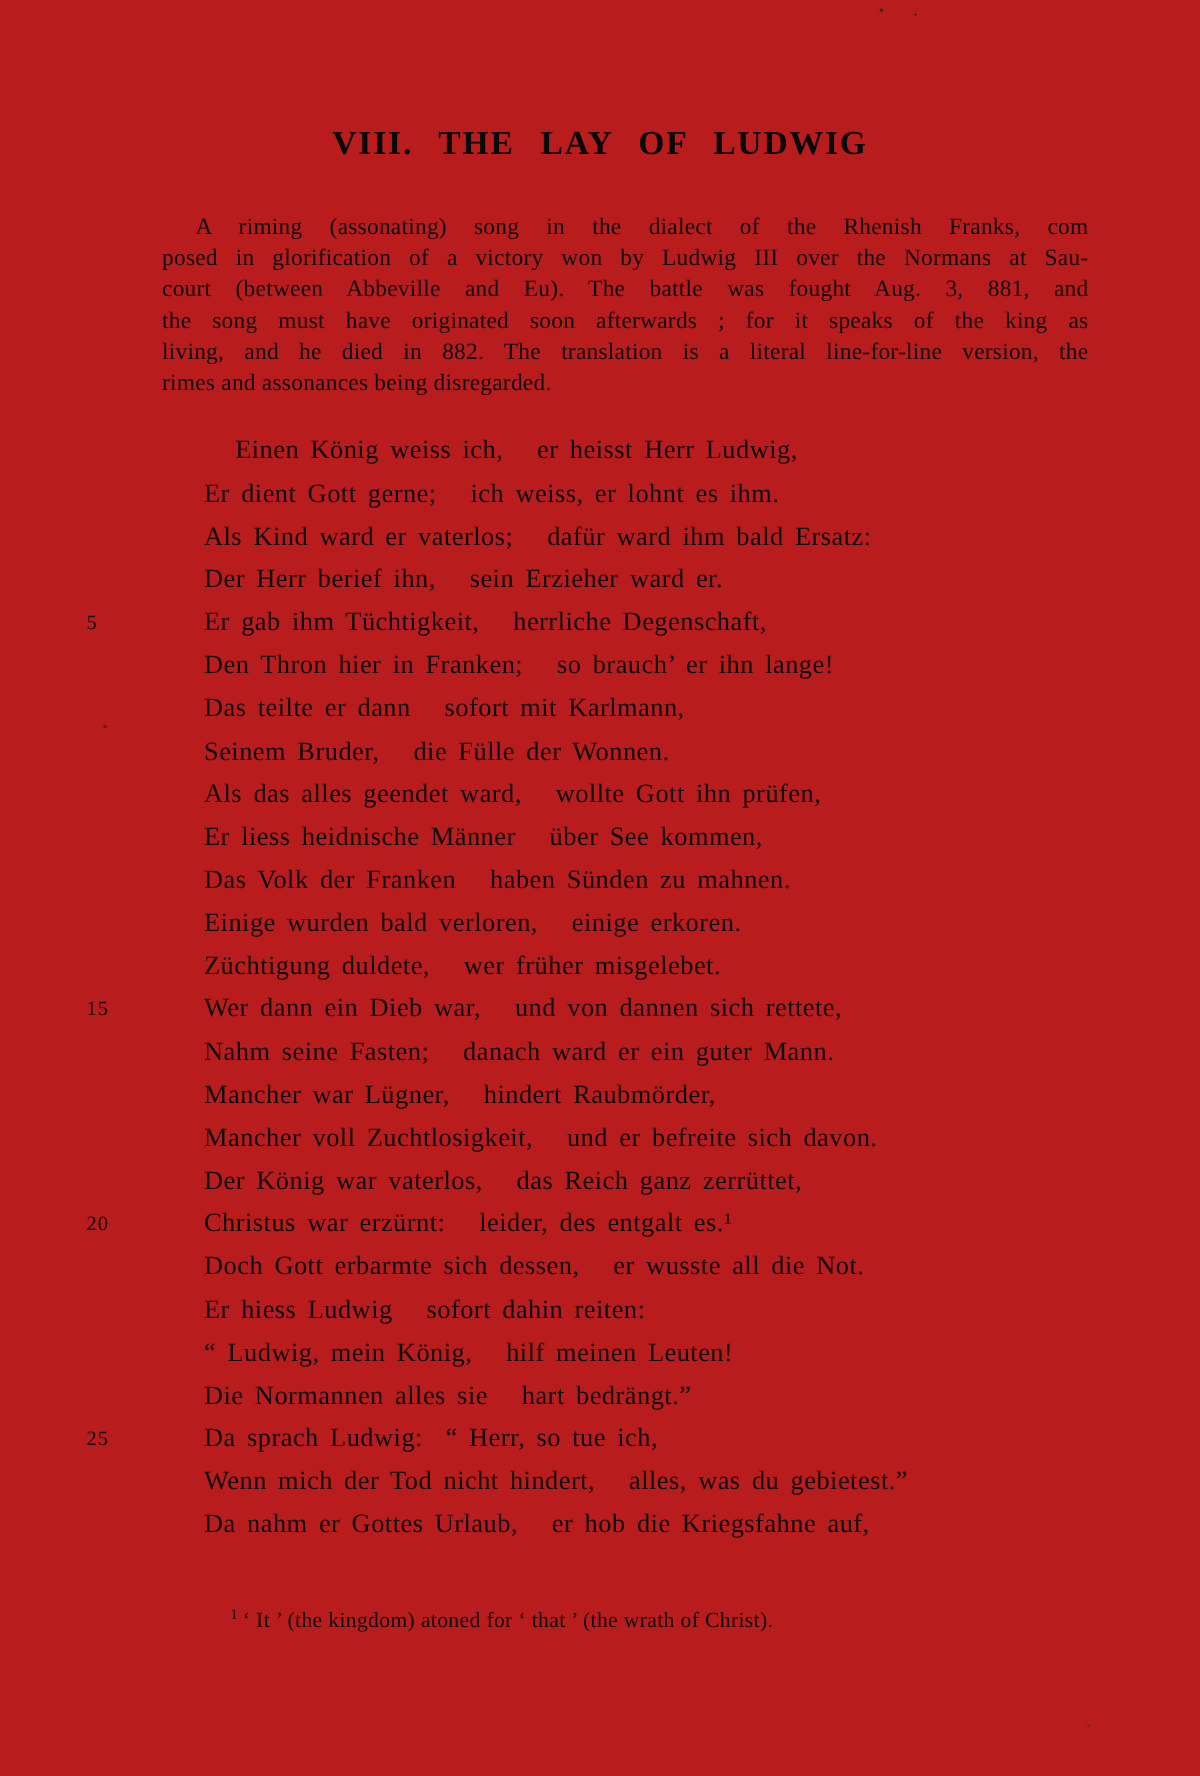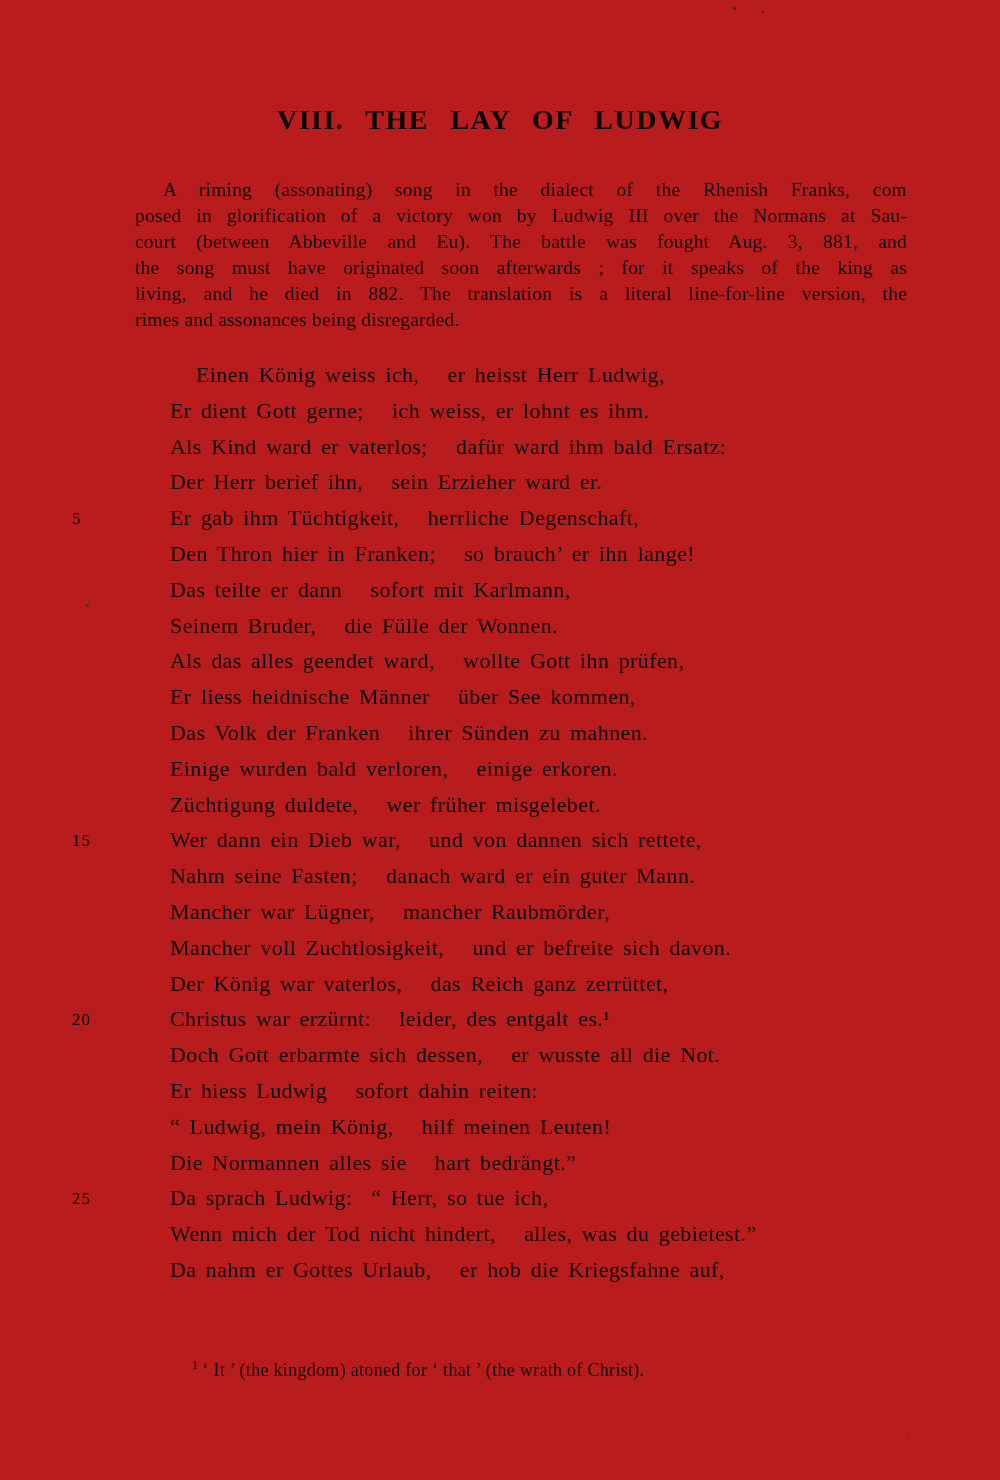--- a/index.html
+++ b/index.html
@@ -75,21 +75,20 @@
     text-indent: 0;
   }
 
   .footnote {
     position: absolute;
     top: 1338px;
     left: 192px;
     font-size: 18px;
     letter-spacing: 0.3px;
     color: #0d0d0d;
-    margin-top: 20px;
   }
   .fn-marker {
     font-size: 12px;
     vertical-align: super;
     margin-right: 4px;
   }
 
   
   .speck {
     position: absolute;
@@ -125,26 +124,26 @@
       <div class="poem-line indent"><span class="line-num"></span><span class="line-text">Einen König weiss ich,   er heisst Herr Ludwig,</span></div>
       <div class="poem-line"><span class="line-num"></span><span class="line-text">Er dient Gott gerne;   ich weiss, er lohnt es ihm.</span></div>
       <div class="poem-line"><span class="line-num"></span><span class="line-text">Als Kind ward er vaterlos;   dafür ward ihm bald Ersatz:</span></div>
       <div class="poem-line"><span class="line-num"></span><span class="line-text">Der Herr berief ihn,   sein Erzieher ward er.</span></div>
       <div class="poem-line"><span class="line-num">5</span><span class="line-text">Er gab ihm Tüchtigkeit,   herrliche Degenschaft,</span></div>
       <div class="poem-line"><span class="line-num"></span><span class="line-text">Den Thron hier in Franken;   so brauch’ er ihn lange!</span></div>
       <div class="poem-line"><span class="line-num"></span><span class="line-text">Das teilte er dann   sofort mit Karlmann,</span></div>
       <div class="poem-line"><span class="line-num"></span><span class="line-text">Seinem Bruder,   die Fülle der Wonnen.</span></div>
       <div class="poem-line"><span class="line-num"></span><span class="line-text">Als das alles geendet ward,   wollte Gott ihn prüfen,</span></div>
       <div class="poem-line"><span class="line-num"></span><span class="line-text">Er liess heidnische Männer   über See kommen,</span></div>
-      <div class="poem-line"><span class="line-num"></span><span class="line-text">Das Volk der Franken   ihrer Sünden zu mahnen.</span></div>
+      <div class="poem-line"><span class="line-num"></span><span class="line-text">Das Volk der Franken   haben Sünden zu mahnen.</span></div>
       <div class="poem-line"><span class="line-num"></span><span class="line-text">Einige wurden bald verloren,   einige erkoren.</span></div>
       <div class="poem-line"><span class="line-num"></span><span class="line-text">Züchtigung duldete,   wer früher misgelebet.</span></div>
       <div class="poem-line"><span class="line-num">15</span><span class="line-text">Wer dann ein Dieb war,   und von dannen sich rettete,</span></div>
       <div class="poem-line"><span class="line-num"></span><span class="line-text">Nahm seine Fasten;   danach ward er ein guter Mann.</span></div>
-      <div class="poem-line"><span class="line-num"></span><span class="line-text">Mancher war Lügner,   mancher Raubmörder,</span></div>
+      <div class="poem-line"><span class="line-num"></span><span class="line-text">Mancher war Lügner,   hindert Raubmörder,</span></div>
       <div class="poem-line"><span class="line-num"></span><span class="line-text">Mancher voll Zuchtlosigkeit,   und er befreite sich davon.</span></div>
       <div class="poem-line"><span class="line-num"></span><span class="line-text">Der König war vaterlos,   das Reich ganz zerrüttet,</span></div>
       <div class="poem-line"><span class="line-num">20</span><span class="line-text">Christus war erzürnt:   leider, des entgalt es.¹</span></div>
       <div class="poem-line"><span class="line-num"></span><span class="line-text">Doch Gott erbarmte sich dessen,   er wusste all die Not.</span></div>
       <div class="poem-line"><span class="line-num"></span><span class="line-text">Er hiess Ludwig   sofort dahin reiten:</span></div>
       <div class="poem-line"><span class="line-num"></span><span class="line-text">“ Ludwig, mein König,   hilf meinen Leuten!</span></div>
       <div class="poem-line"><span class="line-num"></span><span class="line-text">Die Normannen alles sie   hart bedrängt.”</span></div>
       <div class="poem-line"><span class="line-num">25</span><span class="line-text">Da sprach Ludwig:  “ Herr, so tue ich,</span></div>
       <div class="poem-line"><span class="line-num"></span><span class="line-text">Wenn mich der Tod nicht hindert,   alles, was du gebietest.”</span></div>
       <div class="poem-line"><span class="line-num"></span><span class="line-text">Da nahm er Gottes Urlaub,   er hob die Kriegsfahne auf,</span></div>

